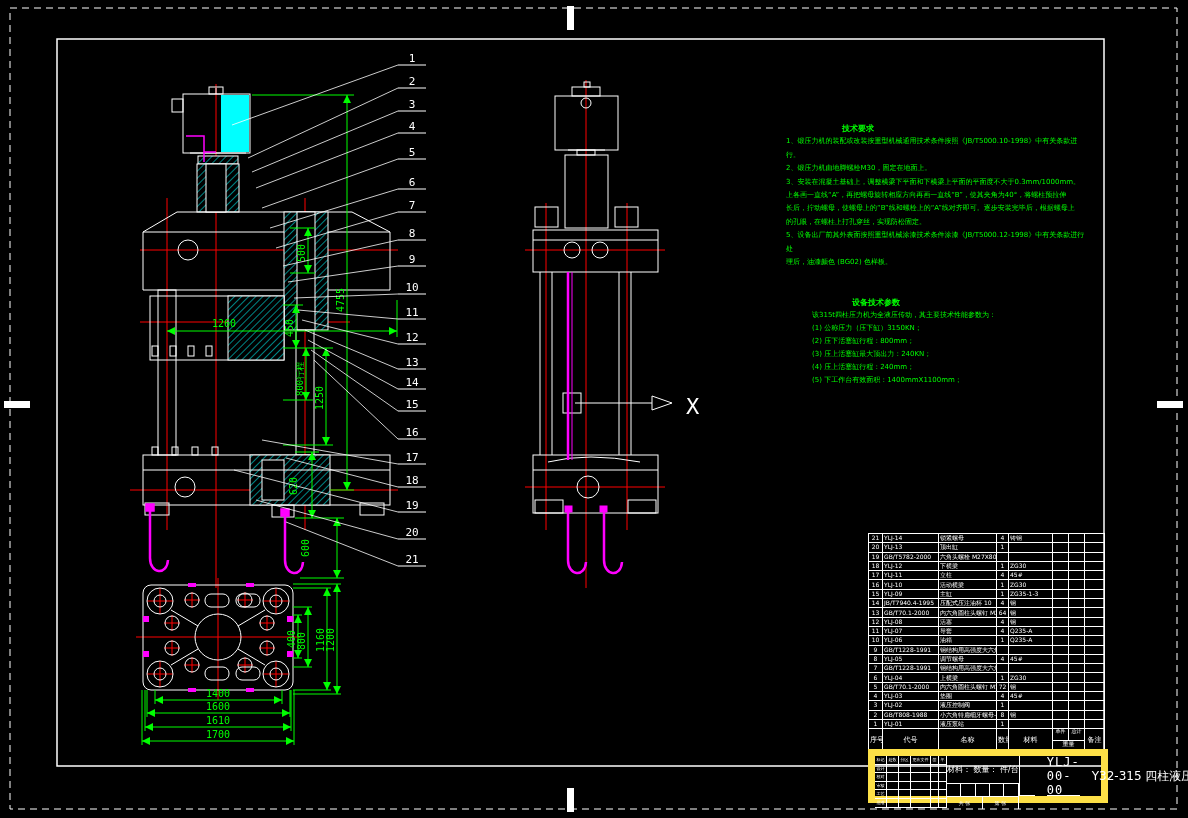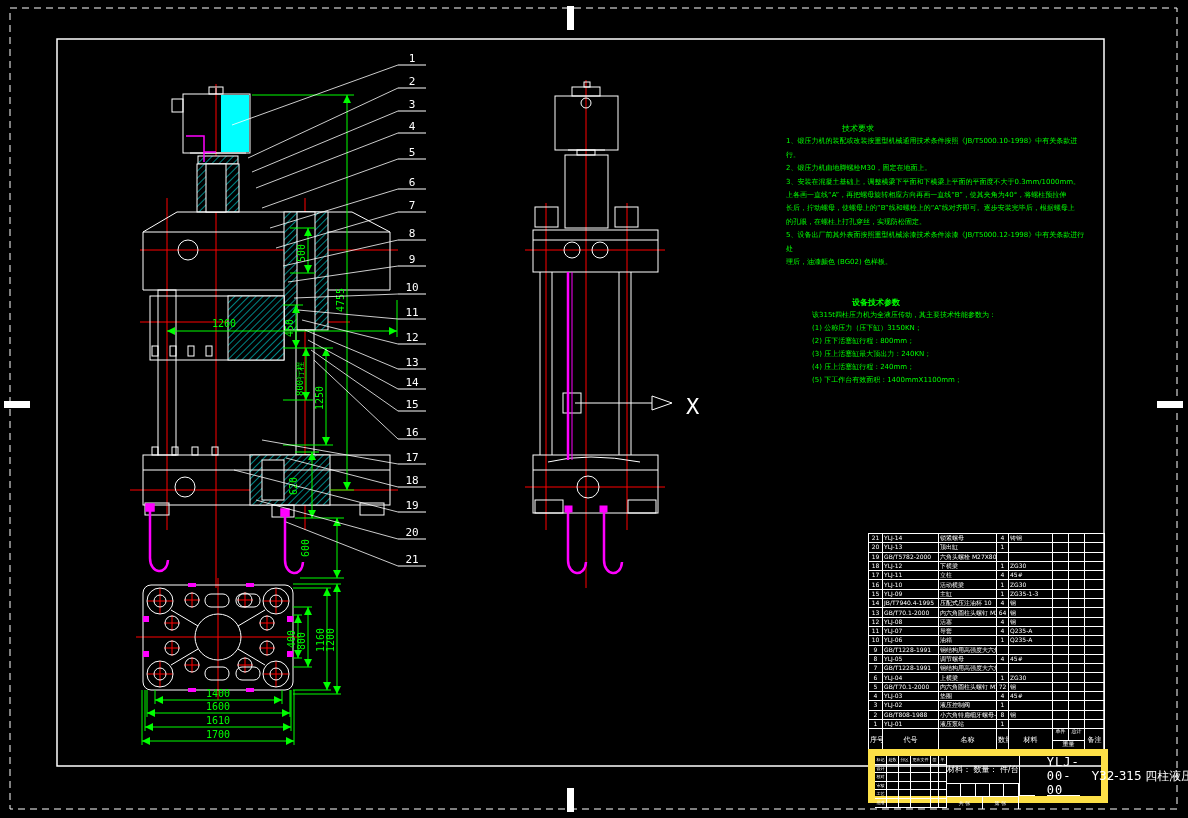--- a/index.html
+++ b/index.html
@@ -3,21 +3,21 @@
 <meta charset="utf-8">
 <style>
   html,body{margin:0;padding:0;background:#000;}
   .sheet{position:relative;width:1188px;height:818px;background:#000;overflow:hidden;
          font-family:"DejaVu Sans",sans-serif;}
   .sheet svg{position:absolute;left:0;top:0;}
   
   .notes{position:absolute;color:#00ff00;font-size:7px;line-height:13.4px;
          font-family:"DejaVu Sans",sans-serif;letter-spacing:0;}
   #tech-req{left:786px;top:122px;width:304px;}
-  #tech-req .note-title{padding-left:56px;font-weight:normal;font-size:8px;}
+  #tech-req .note-title{padding-left:56px;font-weight:bold;font-size:8px;}
   #tech-params{left:812px;top:296px;width:250px;line-height:13px;}
   #tech-params .note-title{padding-left:40px;font-weight:bold;font-size:8px;}
   
   #parts-table{position:absolute;left:868px;top:493px;width:236px;border-collapse:collapse;
                table-layout:fixed;color:#fff;font-size:6px;line-height:1;margin-top:40px;}
   #parts-table td{border:1px solid #fff;padding:0 1px;height:8.3px;overflow:hidden;
                   white-space:nowrap;}
   #parts-table td.c{text-align:center;}
   #parts-table tr.hdr td{height:22px;text-align:center;font-size:7px;}
   .wcell{display:flex;flex-direction:column;height:100%;}

